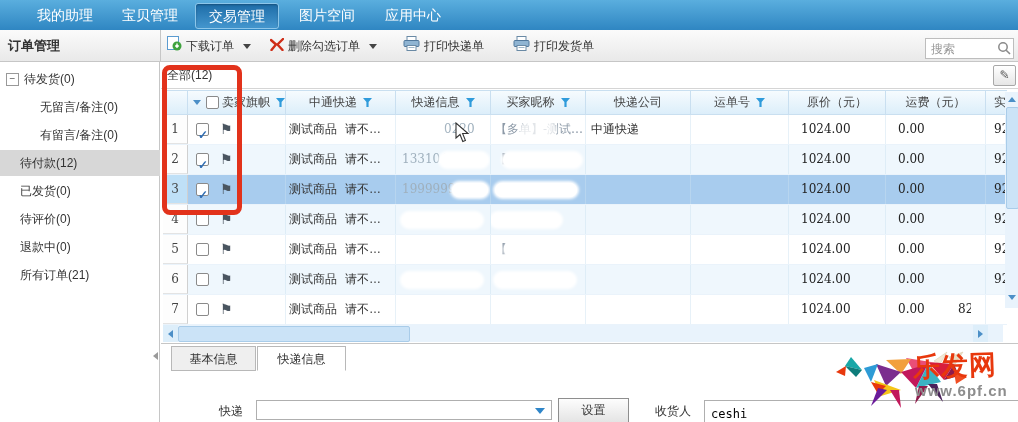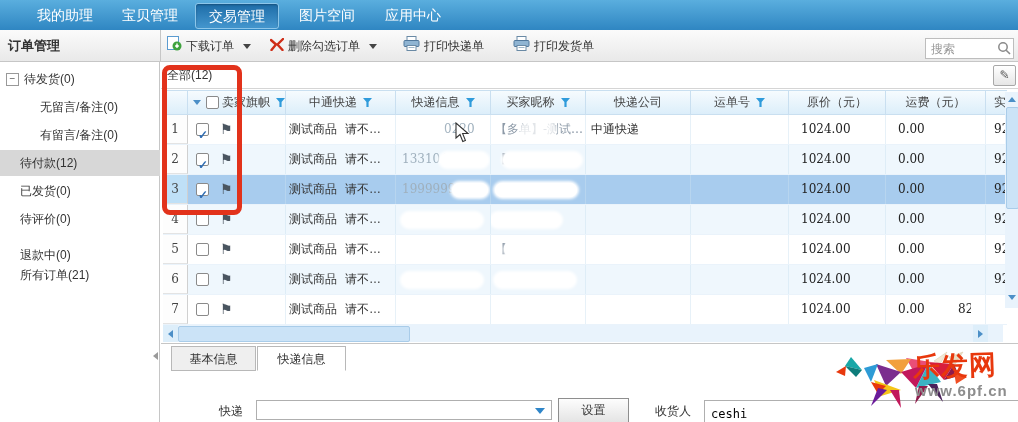--- a/index.html
+++ b/index.html
@@ -182,21 +182,21 @@
     </div>
     <div class="tree-item sel" style="top:88px;">
       <span class="tree-label" style="left:20px;">待付款(12)</span>
     </div>
     <div class="tree-item" style="top:116px;">
       <span class="tree-label" style="left:20px;">已发货(0)</span>
     </div>
     <div class="tree-item" style="top:144px;">
       <span class="tree-label" style="left:20px;">待评价(0)</span>
     </div>
-    <div class="tree-item" style="top:180px;">
+    <div class="tree-item" style="top:172px;">
       <span class="tree-label" style="left:20px;">退款中(0)</span>
     </div>
     <div class="tree-item" style="top:200px;">
       <span class="tree-label" style="left:20px;">所有订单(21)</span>
     </div>
   </div>
   <div class="collapse-handle"></div>
 
   <div class="content">
     <div class="tab-all">全部(12)</div>

